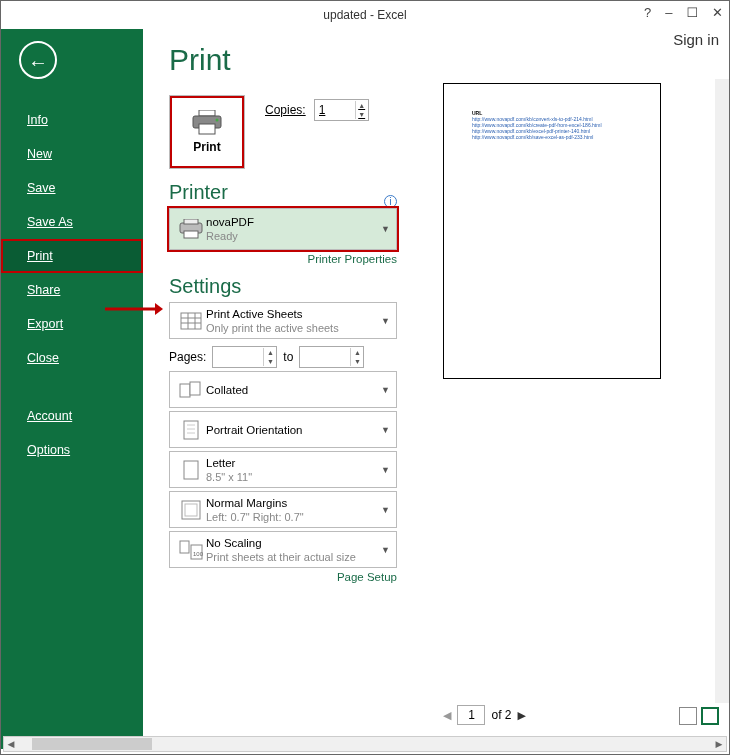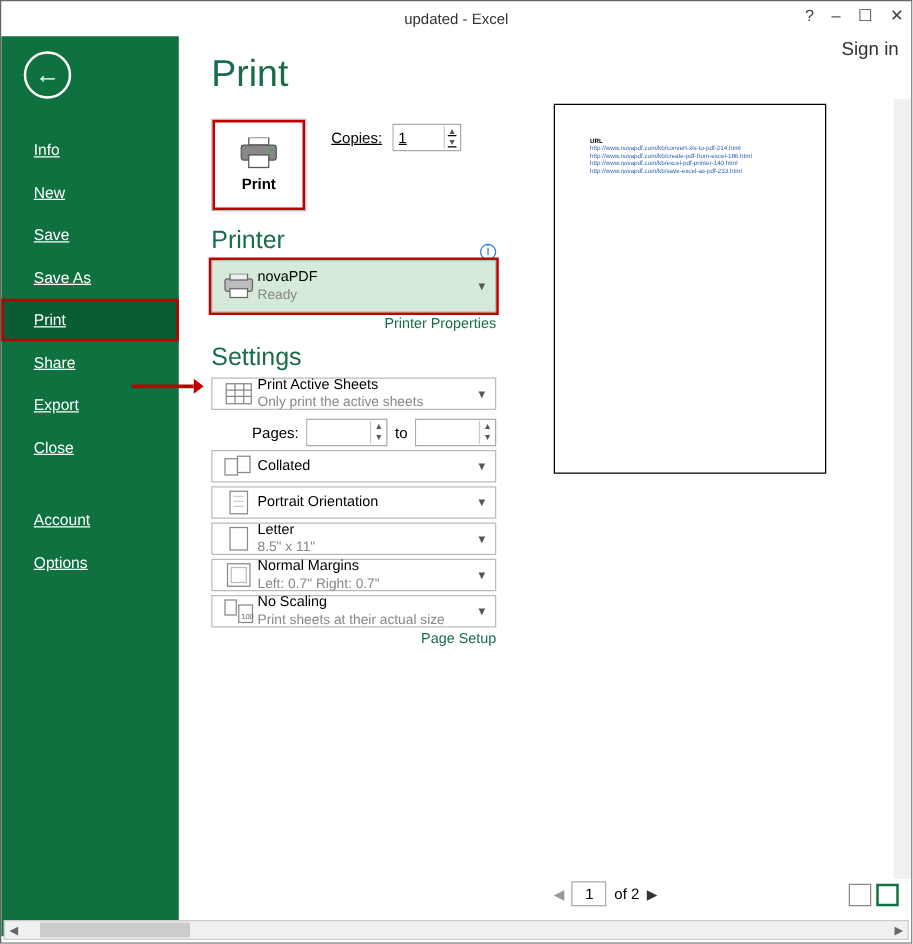--- a/index.html
+++ b/index.html
@@ -23,28 +23,28 @@
   .big-print { width: 76px; height: 74px; border: 1px solid #bbb; display: flex; flex-direction: column; align-items: center; justify-content: center; outline: 2px solid #c00000; outline-offset: -3px; }
   .big-print svg { display: block; }
   .big-print-label { font-size: 12px; font-weight: bold; margin-top: 4px; }
   .copies-row { display: flex; align-items: center; gap: 8px; font-size: 12px; margin-top: 4px; text-decoration: underline; }
   .spinner { display: flex; align-items: center; border: 1px solid #aaa; height: 22px; }
   .spinner input { border: none; width: 40px; height: 20px; padding: 0 4px; font-size: 12px; outline: none; }
   .spinner-btns { display: flex; flex-direction: column; border-left: 1px solid #ccc; }
   .spinner-btns span { font-size: 7px; line-height: 9px; width: 12px; text-align: center; color: #555; }
   .section-title { font-size: 20px; color: #1a6b48; font-weight: 300; margin-top: 10px; margin-bottom: 4px; }
   .info-icon { position: absolute; right: 6px; font-size: 11px; color: #3b7bc9; border: 1px solid #3b7bc9; border-radius: 50%; width: 13px; height: 13px; text-align: center; line-height: 11px; }
-  .dropdown { border: 1px solid #bbb; width: 228px; height: 26px; display: flex; align-items: center; padding: 0 6px; position: relative; background: #fff; }
+  .dropdown { border: 1px solid #bbb; width: 228px; height: 37px; display: flex; align-items: center; padding: 0 6px; position: relative; background: #fff; }
   .dropdown .icon-slot { width: 30px; display: flex; justify-content: center; }
   .dropdown .texts { flex: 1; font-size: 11.5px; line-height: 14px; }
   .dropdown .texts .sub { color: #888; font-size: 11px; }
   .dropdown .caret { font-size: 9px; color: #555; }
   .dropdown.printer { background: #d6ead9; outline: 2px solid #c00000; outline-offset: 0; height: 42px; }
   .link-right { width: 228px; text-align: right; font-size: 11.5px; color: #1a6b48; margin-top: 3px; }
-  .pages-row { display: flex; align-items: center; gap: 6px; font-size: 12px; width: 228px; margin-top: 4px; justify-content: flex-end; }
+  .pages-row { display: flex; align-items: center; gap: 6px; font-size: 12px; width: 228px; margin-top: 4px; }
   .pages-row .spinner input { width: 50px; }
   .arrow-red { position: absolute; }
   .arrow-red.up { left: 64px; top: 206px; }
   .arrow-red.right { left: -38px; top: 270px; }
   .preview-col { flex: 1; position: relative; padding-top: 54px; }
   .preview-page { width: 218px; height: 296px; border: 1px solid #000; margin-left: 40px; position: relative; background: #fff; }
   .preview-content { position: absolute; top: 26px; left: 28px; font-size: 5px; color: #2a5fb1; line-height: 6px; }
   .preview-content .hdr { color: #000; font-weight: bold; font-size: 5px; }
   .page-nav { position: absolute; bottom: 24px; left: 40px; display: flex; align-items: center; gap: 6px; font-size: 12px; }
   .page-nav .navbtn { color: #999; font-size: 11px; }

